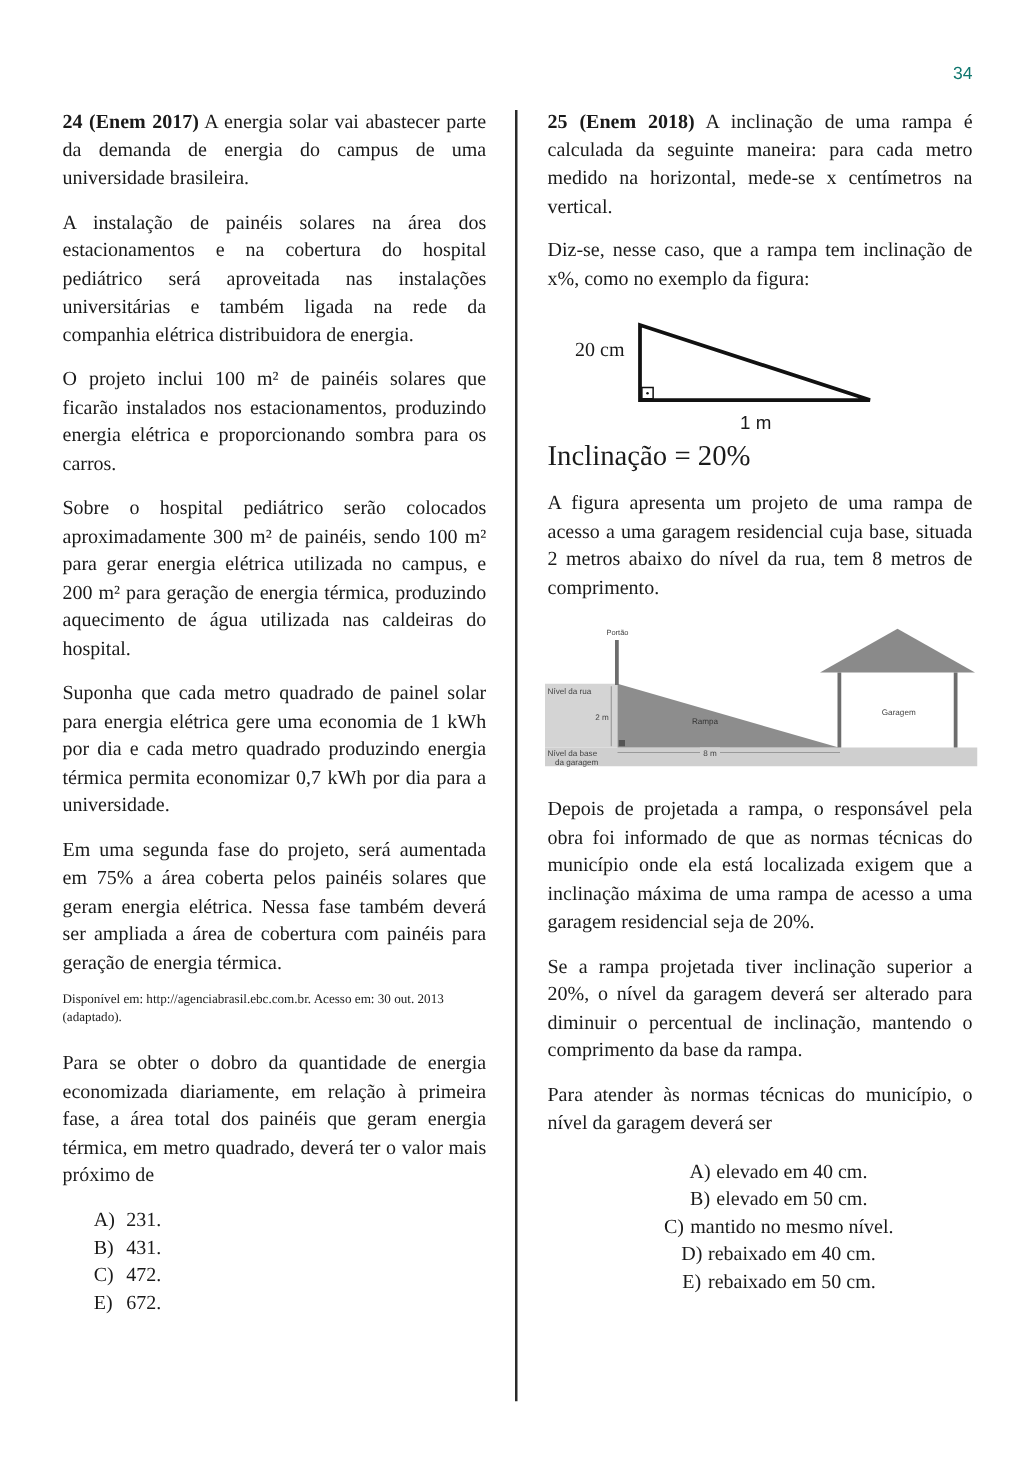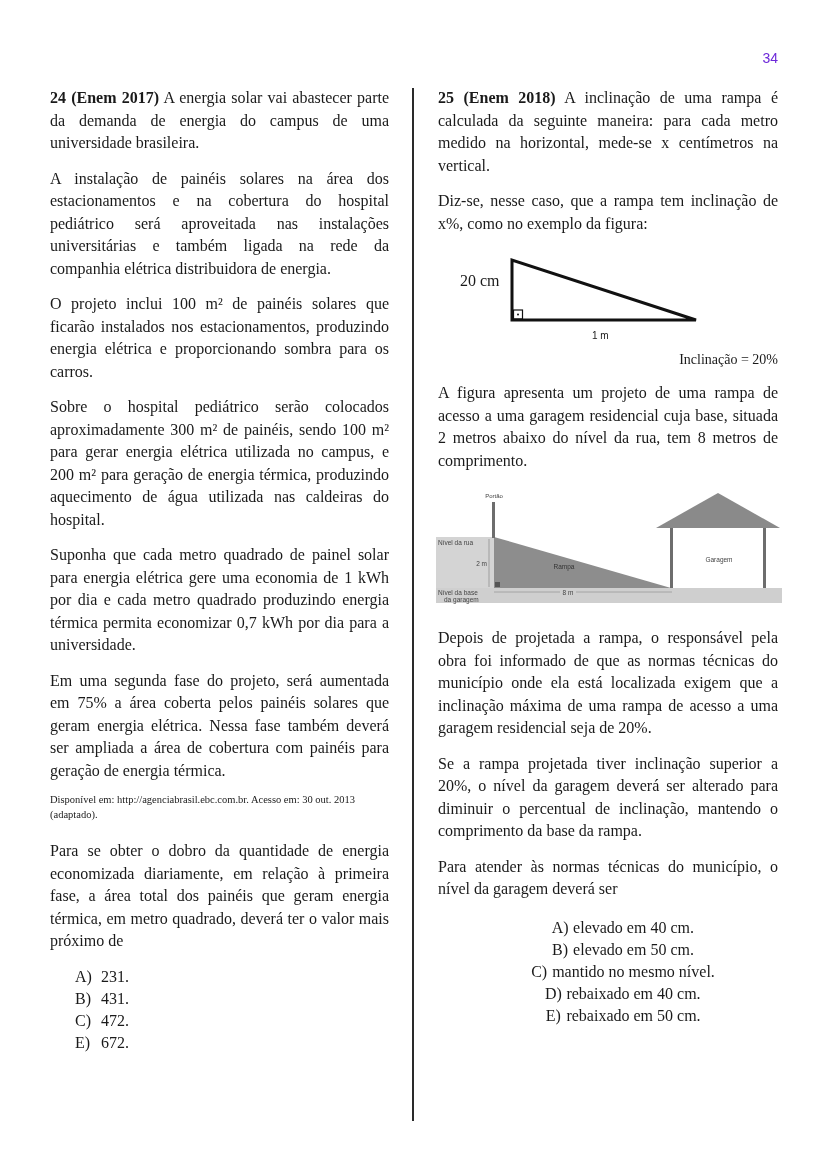--- a/index.html
+++ b/index.html
@@ -1,36 +1,36 @@
 <!DOCTYPE html>
 <html><head>
 <meta charset="utf-8">
 <style>
   html, body { margin: 0; padding: 0; background: #ffffff; }
   body { width: 828px; height: 1171px; position: relative; overflow: hidden;
          font-family: "Liberation Serif", "DejaVu Serif", serif; color: #1a1a1a; }
   .page-number { position: absolute; top: 50px; right: 50px; font-family: "Liberation Sans", "DejaVu Sans", sans-serif;
-                 font-size: 14px; color: #6d28d9; }
+                 font-size: 14px; color: #0f766e; }
   .divider { position: absolute; left: 412px; top: 88px; width: 2px; height: 1033px; background: #2a2a2a; }
   .col { position: absolute; top: 87px; }
   .col-left { left: 50px; width: 339px; }
   .col-right { left: 438px; width: 340px; }
   p { margin: 0 0 13px 0; font-size: 16px; line-height: 22.5px; text-align: justify; }
   .qnum { font-weight: bold; margin-top: 27px; }
   .source { font-size: 10.5px; line-height: 15px; text-align: left; margin: 0 0 18px 0; }
   ol.options { list-style: none; margin: 0; padding: 0 0 0 25px; }
   ol.options li { font-size: 16px; line-height: 22px; }
   ol.options .opt-letter { display: inline-block; width: 26px; }
   .left-options { margin-top: 20px; }
   .right-options { margin-top: 16px; text-align: center; }
   .fig-triangle { position: relative; height: 100px; margin: 8px 0 0 0; }
   .fig-triangle svg { position: absolute; left: 0; top: 0; }
   .tri-label-v { position: absolute; left: 22px; top: 24px; font-size: 16px; }
-  .tri-label-h { position: absolute; left: 154px; top: 82px; font-size: 10px; font-family: "Liberation Sans", sans-serif; }
-  .incl { text-align: right; font-size: 14px; margin: 4px 0 14px 0; }
+  .tri-label-h { position: absolute; left: 154px; top: 82px; font-size: 15px; font-family: "Liberation Sans", sans-serif; }
+  .incl { text-align: left; font-size: 23px; margin: 4px 0 14px 0; }
   .fig-ramp { position: relative; height: 122px; margin: 10px 0 20px -2px; }
   .fig-ramp svg text { font-family: "Liberation Sans", "DejaVu Sans", sans-serif; }
 </style>
 </head>
 <body>
 
 <div class="page-number">34</div>
 <div class="divider"></div>
 
 <div class="col col-left">

